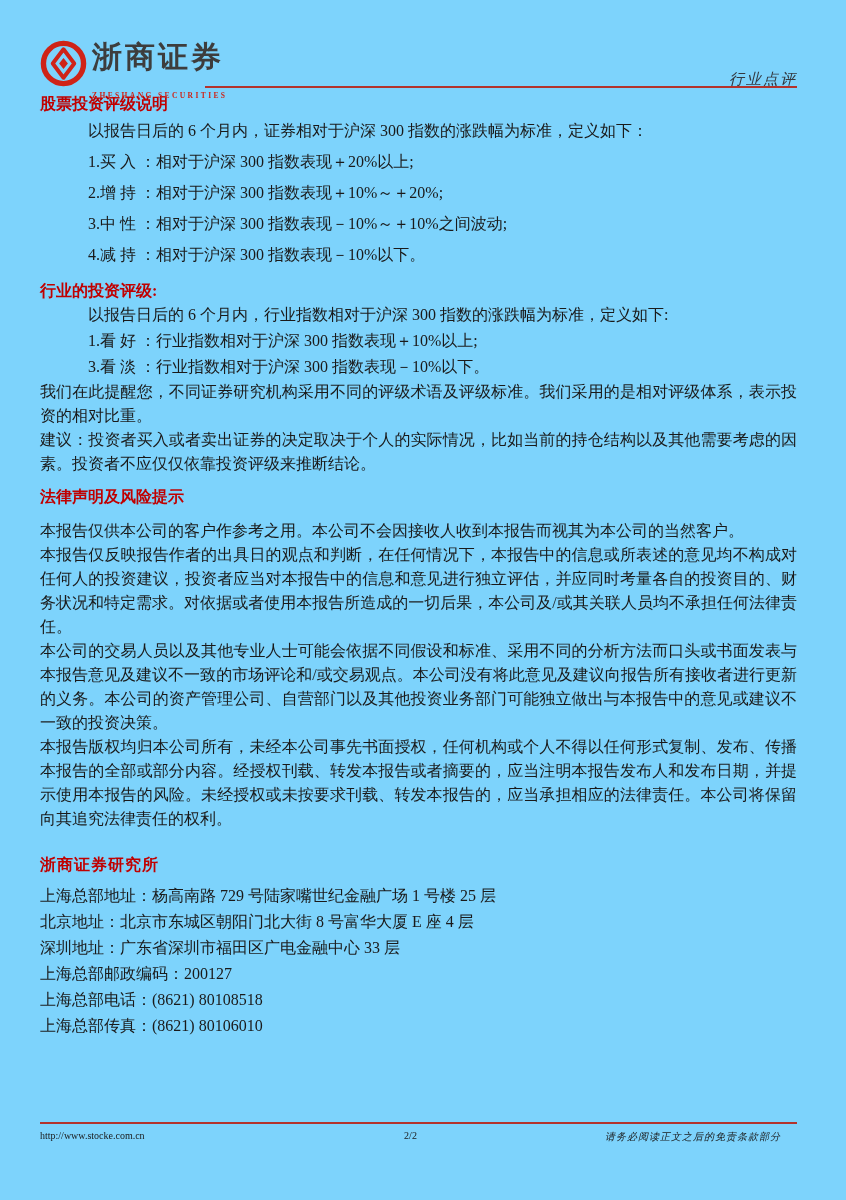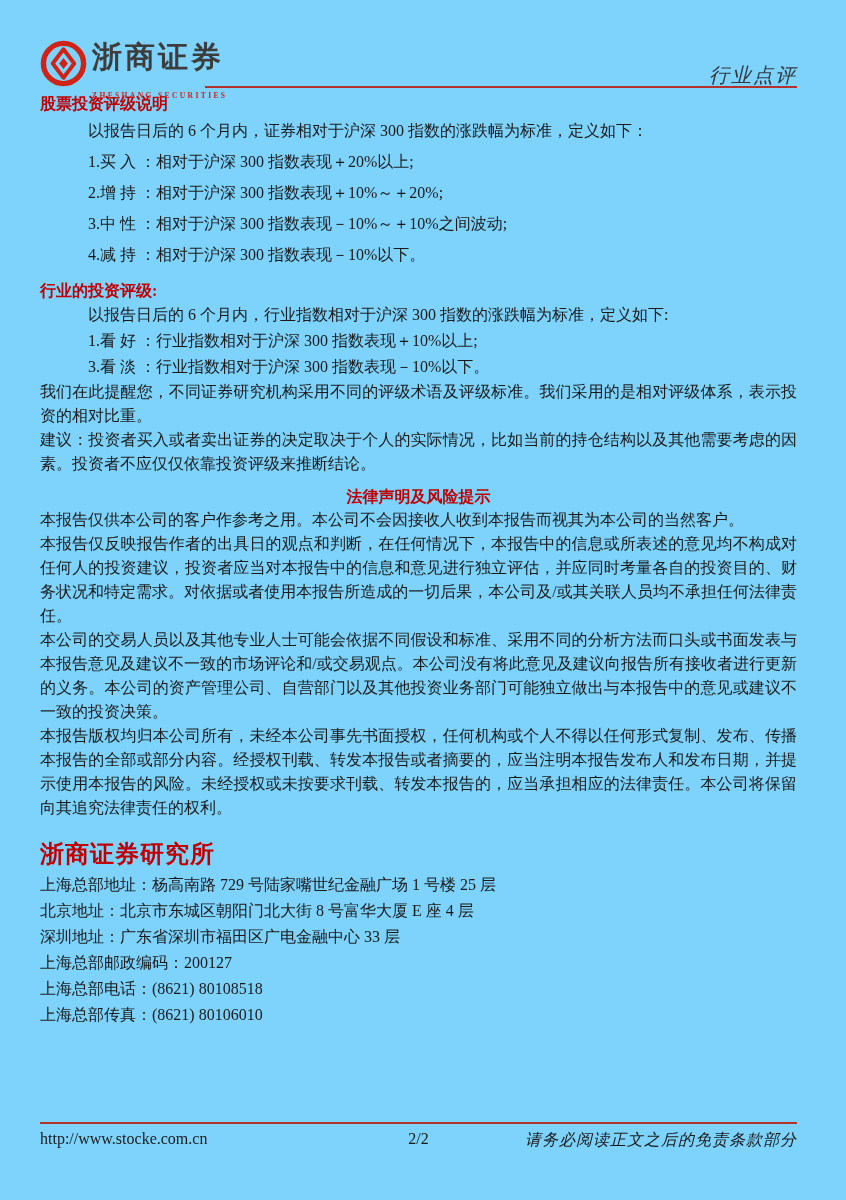--- a/index.html
+++ b/index.html
@@ -20,59 +20,59 @@
   .brand { margin-left:5px; display:flex; flex-direction:column; }
   .brand-cn {
     font-size:30px; font-weight:bold; color:#3d3d3d;
     letter-spacing:3px; line-height:34px; white-space:nowrap;
   }
   .brand-en {
     font-size:7.5px; font-weight:bold; color:#cf2317;
     letter-spacing:2.4px; margin-top:17px; white-space:nowrap;
   }
   .doc-type {
-    position:absolute; right:49px; top:62px;
-    font-size:20px; font-style:italic; color:#33383f;
+    position:absolute; right:49px; top:70px;
+    font-size:15px; font-style:italic; color:#33383f;
     letter-spacing:2px;
   }
   .header-rule {
     position:absolute; left:205px; right:49px; top:86px;
     height:2px; background:#b3332c;
   }
   
   .content { padding:0 49px 0 40px; }
   .sec-title {
     color:#c00000; font-weight:bold; font-size:16px; line-height:22px;
   }
   .s1-title { margin-top:3px; }
   .rating-line { font-size:16px; line-height:31px; white-space:nowrap;margin-left:48px; }
   .s2 { margin-top:10px; }
   .s2 .rating-line { line-height:26px; }
   .para {
     font-size:16px; line-height:24px; text-align:justify;
   }
   .notes .para { line-height:24px; }
   .legal { margin-top:10px; }
-  .legal .sec-title { margin-bottom:0;text-align:center; }
+  .legal .sec-title { margin-bottom:11px; }
   
   .institute { margin-top:18px; }
   .institute-title {
-    color:#c00000; font-weight:bold; font-size:24px; line-height:32px;
+    color:#c00000; font-weight:bold; font-size:16px; line-height:32px;
     letter-spacing:1px;
   }
   .inst-lines { margin-top:2px; }
   .inst-line { font-size:16px; line-height:26px; white-space:nowrap; }
   
   .footer-rule {
     position:absolute; left:40px; right:49px; top:1122px;
     height:2px; background:#b3332c;
   }
   .footer-row {
-    position:absolute; left:40px; right:49px; top:1130px;
-    height:20px; font-size:16px; color:#1a1a1a;text-decoration:underline;
+    position:absolute; left:40px; right:65px; top:1130px;
+    height:20px; font-size:10px; color:#1a1a1a;text-decoration:underline;
   }
   .footer-url { position:absolute; left:0; top:0; }
   .footer-page { position:absolute; left:0; right:0; top:0; text-align:center; }
   .footer-note { position:absolute; right:0; top:0; font-style:italic; letter-spacing:1px; }
 </style>
 </head>
 <body>
 
 <div class="page">
 

